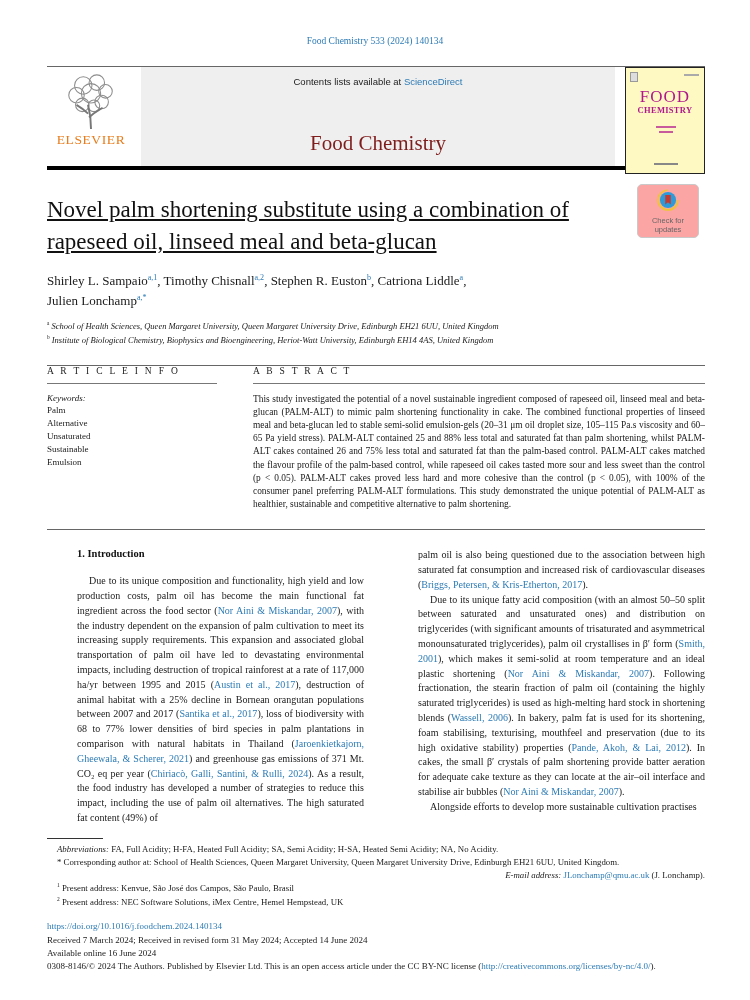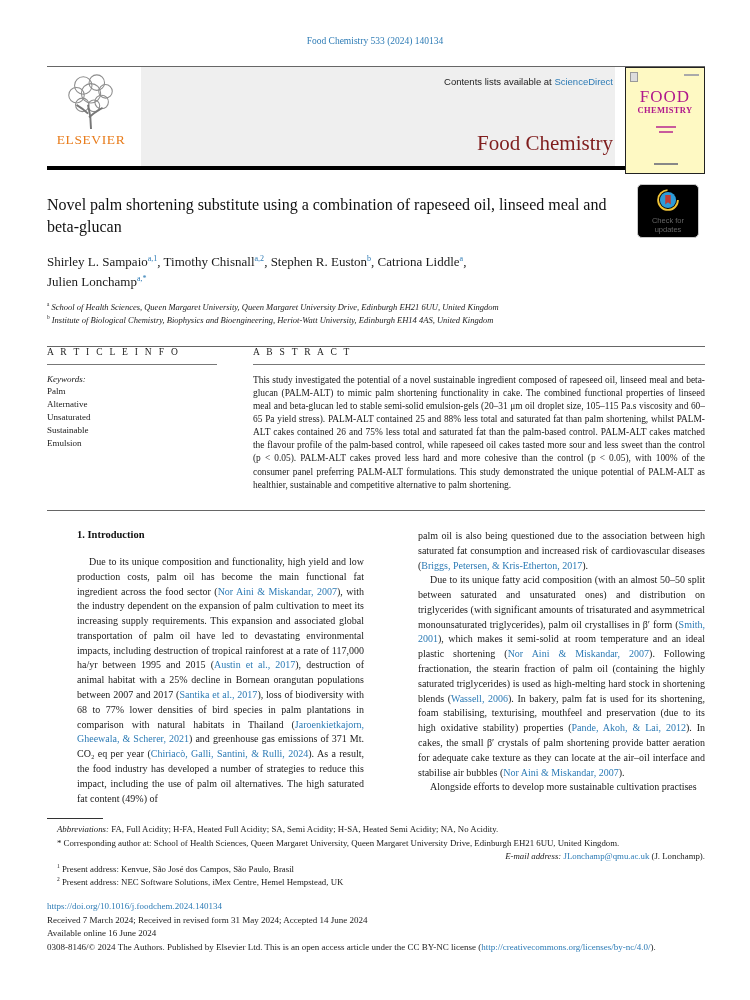--- a/index.html
+++ b/index.html
@@ -19,40 +19,40 @@
 
   
   .citation{padding-top:36px;text-align:center;font-size:9.5px;color:var(--link-blue);}
 
   
   .masthead{margin-top:20px;border-top:1px solid #666;border-bottom:4px solid var(--rule-dark);
     height:104px;display:flex;align-items:stretch;position:relative;}
   .logo-box{width:88px;text-align:center;padding-top:4px;}
   .logo-box svg{display:block;margin:0 auto;}
   .elsevier-word{font-size:13.5px;color:var(--elsevier-orange);letter-spacing:0.6px;margin-top:1px;}
-  .banner{flex:1;background:var(--banner-gray);margin-left:6px;text-align:right;
+  .banner{flex:1;background:var(--banner-gray);margin-left:6px;text-align:center;
     display:flex;flex-direction:column;justify-content:space-between;padding:9px 2px 10px;}
   .contents-line,.homepage-line{font-family:"Liberation Sans",sans-serif;font-size:9.5px;color:#222;}
   .banner-title{font-size:21px;color:#7f1d1d;margin-top:24px;}
   .cover{width:80px;height:107px;margin-left:10px;background:#fef9c3;border:1px solid #222;
     position:relative;z-index:2;flex-shrink:0;}
   .cover-corner{position:absolute;left:4px;top:4px;width:8px;height:10px;border:1px solid #999;background:#ddd;}
   .cover-issn-bar{position:absolute;right:5px;top:6px;width:15px;height:2px;background:#aaa;}
   .cover-title{position:absolute;left:0;right:0;top:20px;text-align:center;color:var(--magenta);}
   .cover-food{font-size:17px;letter-spacing:1px;line-height:1;}
   .cover-chem{font-size:8.5px;font-weight:bold;letter-spacing:0.3px;line-height:1.2;}
   .cover-bar1{position:absolute;left:30px;top:58px;width:20px;height:2px;background:var(--magenta);opacity:.7;}
   .cover-bar2{position:absolute;left:33px;top:63px;width:14px;height:2px;background:var(--magenta);opacity:.7;}
   .cover-bar3{position:absolute;left:28px;bottom:8px;width:24px;height:2px;background:#888;}
 
   
   .title-row{margin-top:24px;position:relative;}
-  h1{margin:0;font-size:16px;font-weight:400;line-height:1.38;width:585px;color:#111;}
+  h1{margin:0;font-size:23px;font-weight:400;line-height:1.38;width:585px;color:#111;text-decoration:underline;}
   .badge{position:absolute;right:6px;top:-10px;width:62px;border:1px solid #c9c9c9;border-radius:5px;
-    padding:4px 2px 3px;text-align:center;background:#000000;font-family:"Liberation Sans",sans-serif;}
+    padding:4px 2px 3px;text-align:center;background:#fca5a5;font-family:"Liberation Sans",sans-serif;}
   .badge-text{font-size:7.5px;color:#666;line-height:1.2;margin-top:1px;}
 
   .authors{margin-top:14px;font-size:13px;line-height:1.5;}
   .authors sup{color:var(--link-blue);}
   .affiliations{margin-top:10px;font-size:8.5px;line-height:1.55;}
 
   .thin-rule{border:none;border-top:1px solid #666;margin:18px 0 0;}
 
   
   .info-abstract{display:flex;}

